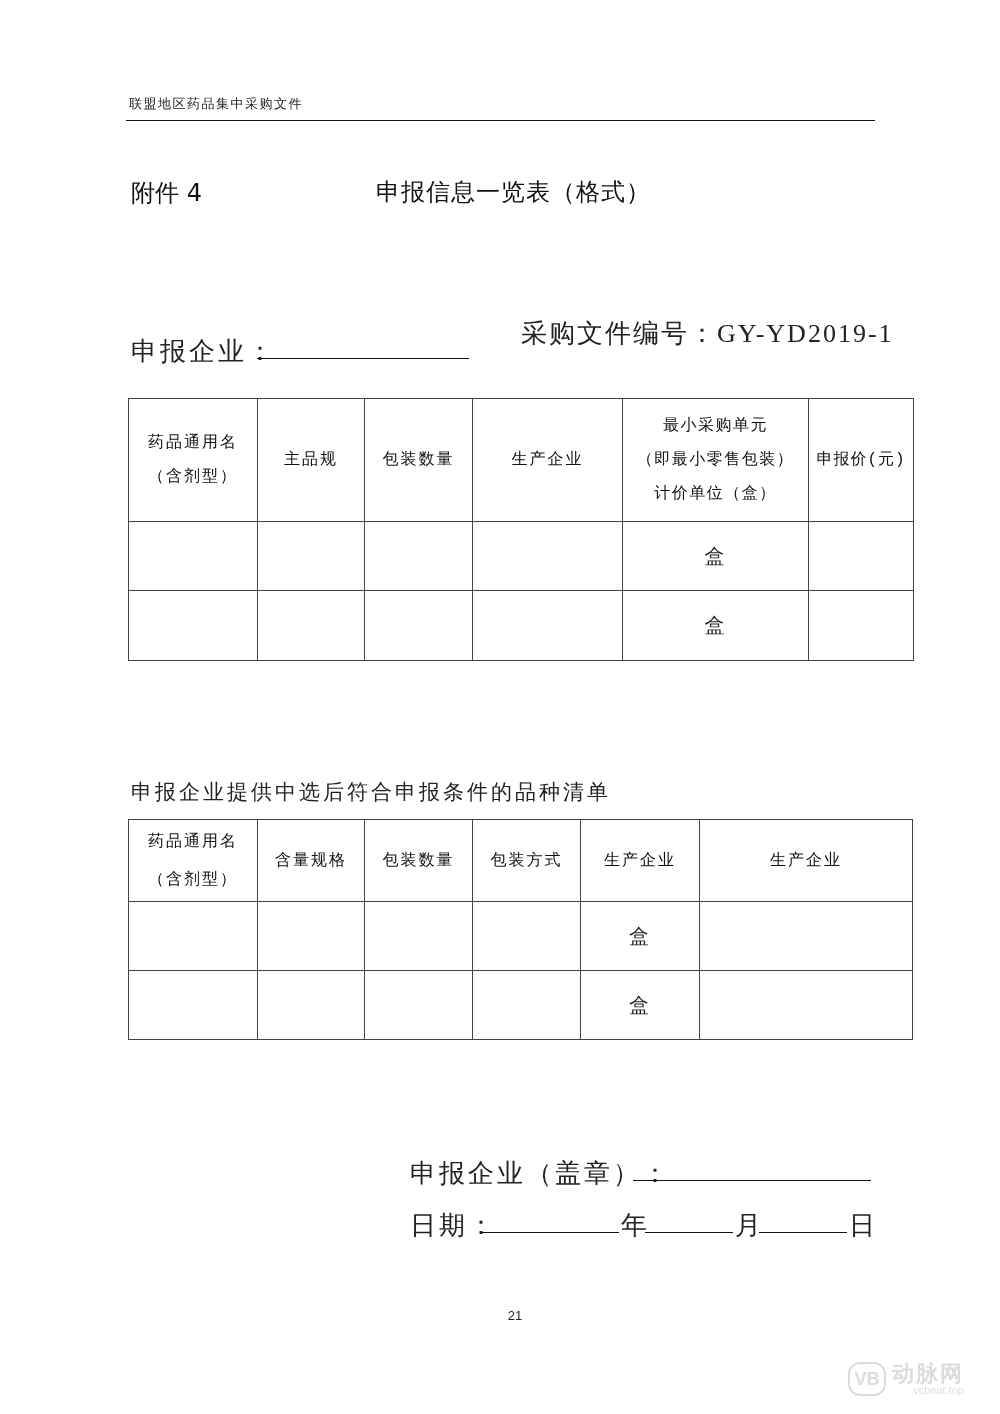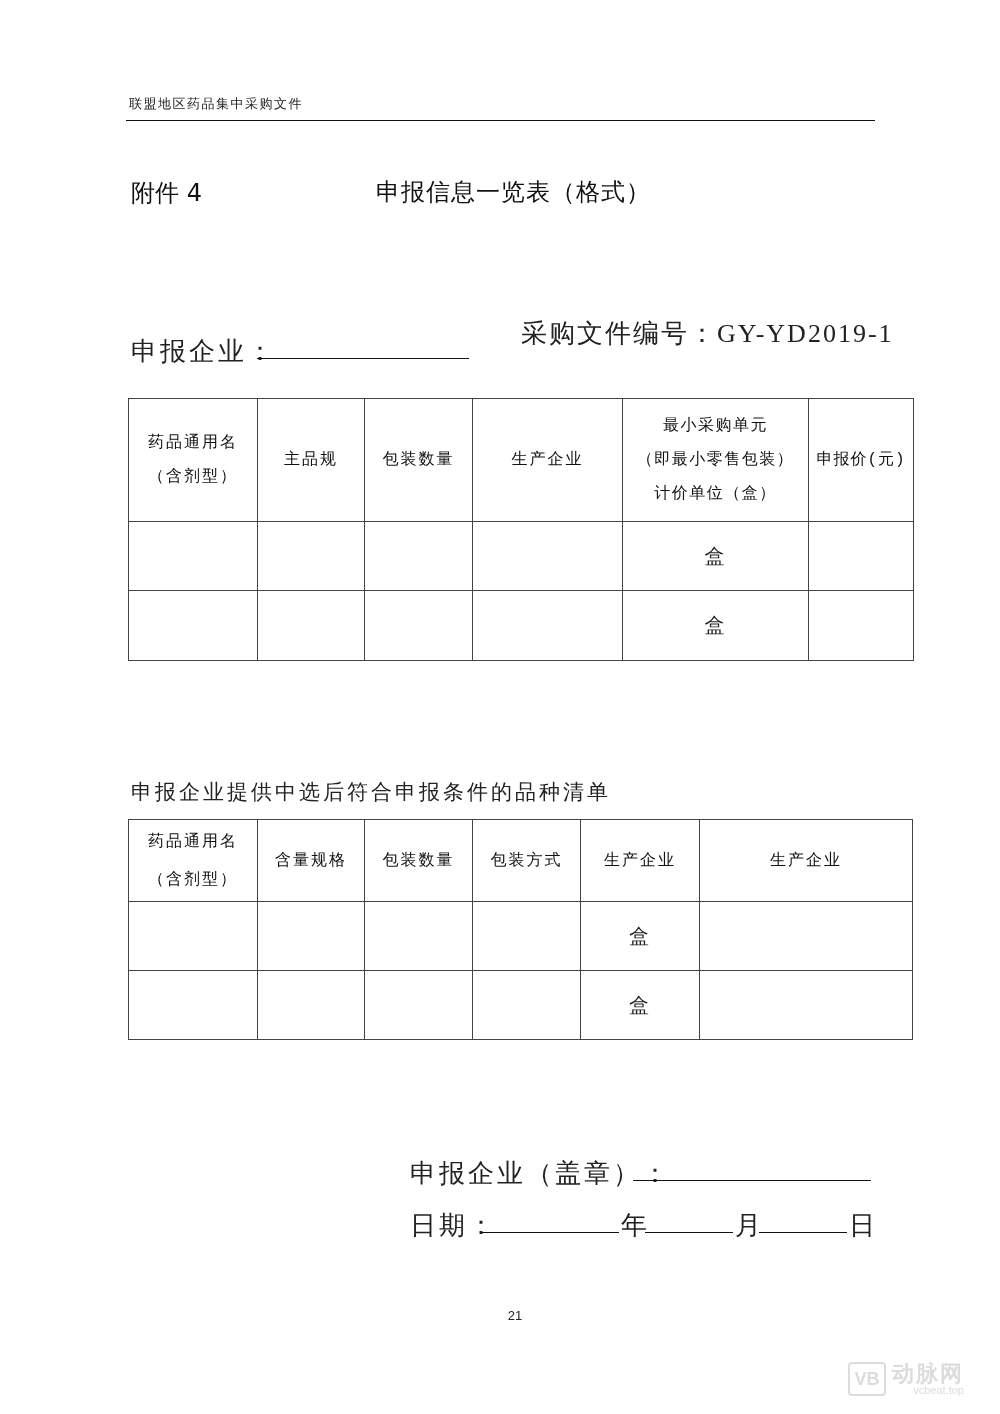--- a/index.html
+++ b/index.html
@@ -11,21 +11,21 @@
   .title { left: 376px; top: 176px; font-size: 24px; color: #111; letter-spacing: 1px; }
   .field-label { font-size: 26px; letter-spacing: 3px; color: #222; font-family: Liberation Serif, serif; }
   .uline { height: 0; border-top: 1.6px solid #111; }
   table.grid { position: absolute; border-collapse: collapse; table-layout: fixed; }
   table.grid td { border: 1.4px solid #444; text-align: center; vertical-align: middle; padding: 0; font-size: 16px; color: #111; font-family: Liberation Mono, monospace; letter-spacing: 2px; }
   table.grid td.th { line-height: 34px; }
   table.grid td .unit { font-size: 20px; color: #222; }
   .section-title { left: 131px; top: 778px; font-size: 21px; letter-spacing: 3px; color: #222; font-family: "DejaVu Serif", serif; }
   .page-num { left: 0; width: 1030px; top: 1308px; text-align: center; font-size: 13px; color: #222; font-family: "Liberation Sans", sans-serif; }
   .watermark { left: 848px; top: 1362px; color: #d9d9d9; font-family: "Liberation Sans", sans-serif; display: flex; align-items: center; gap: 6px; }
-  .wm-logo { width: 34px; height: 30px; border: 2px solid #dcdcdc; border-radius: 4px; font-weight: bold; font-size: 18px; text-align: center; line-height: 30px; color: #dcdcdc; }
+  .wm-logo { width: 34px; height: 30px; border: 2px solid #dcdcdc; border-radius: 12px; font-weight: bold; font-size: 18px; text-align: center; line-height: 30px; color: #dcdcdc; }
   .wm-text { display: flex; flex-direction: column; line-height: 1; align-items: flex-end; }
   .wm-cn { font-size: 22px; font-weight: bold; letter-spacing: 2px; color: #dcdcdc; }
   .wm-en { font-size: 11px; color: #dcdcdc; }
 </style>
 </head>
 <body>
 
 <div class="abs hdr-text">联盟地区药品集中采购文件</div>
 <div class="abs hdr-rule"></div>
 

